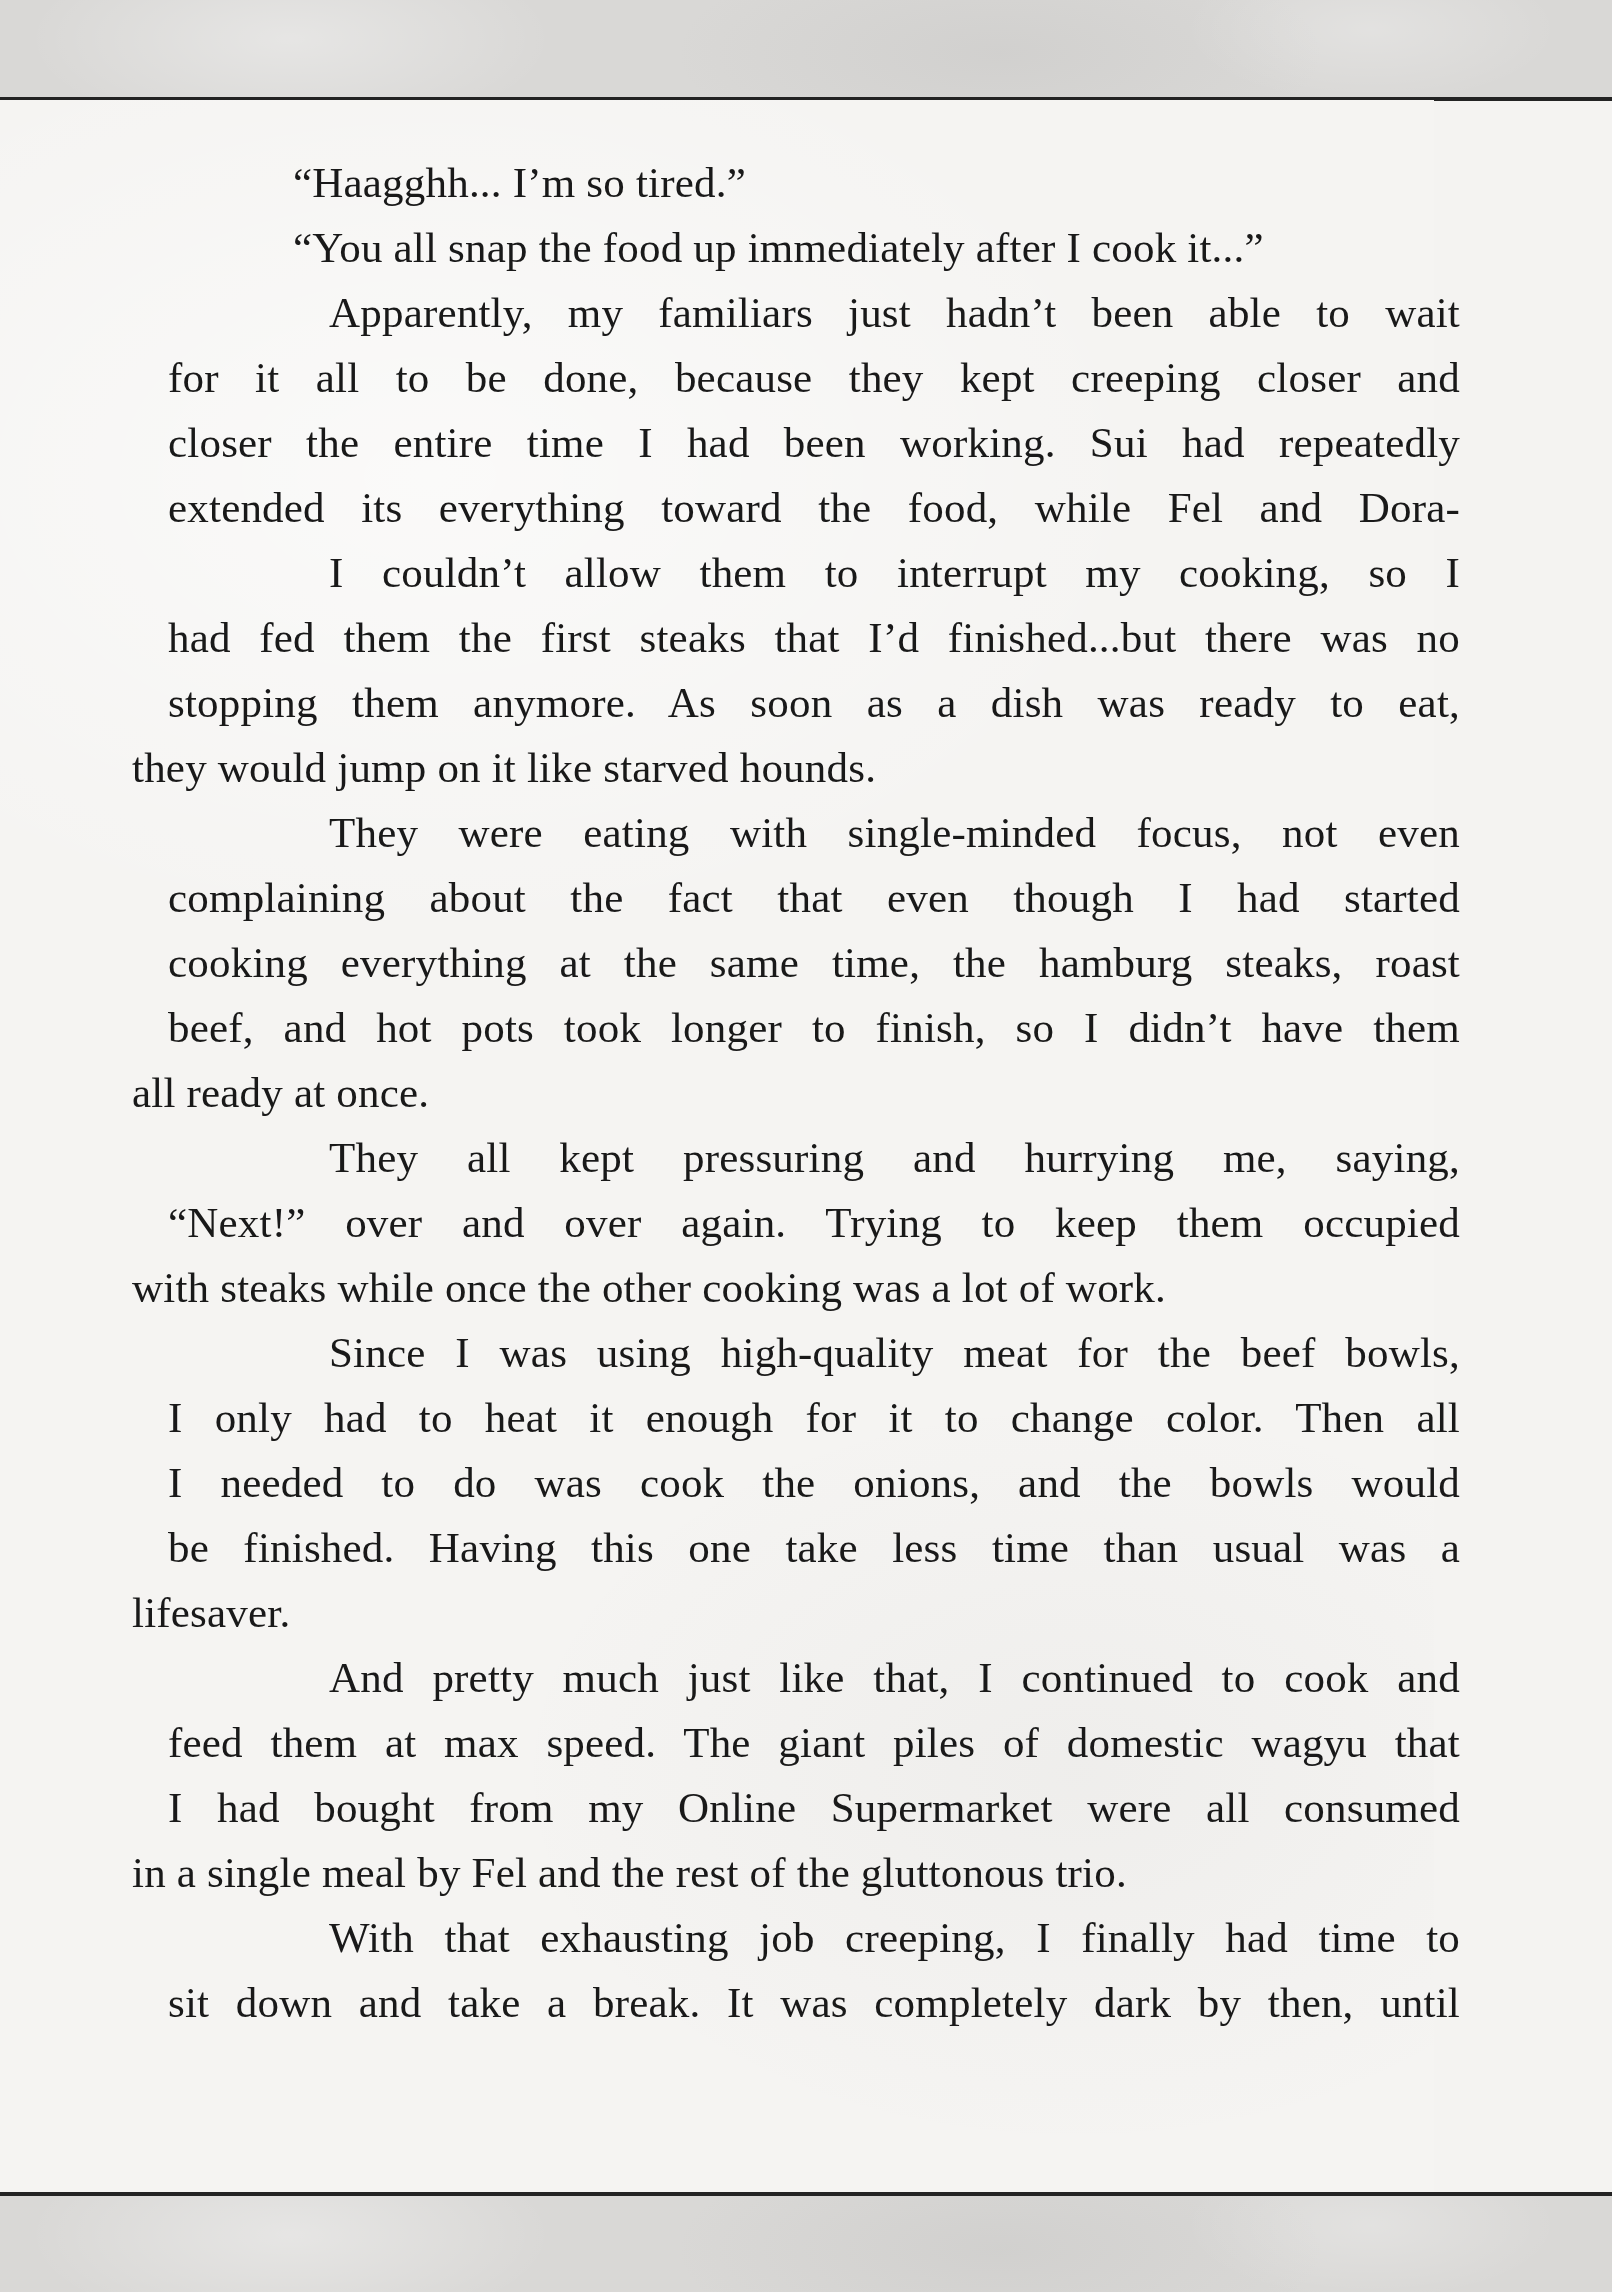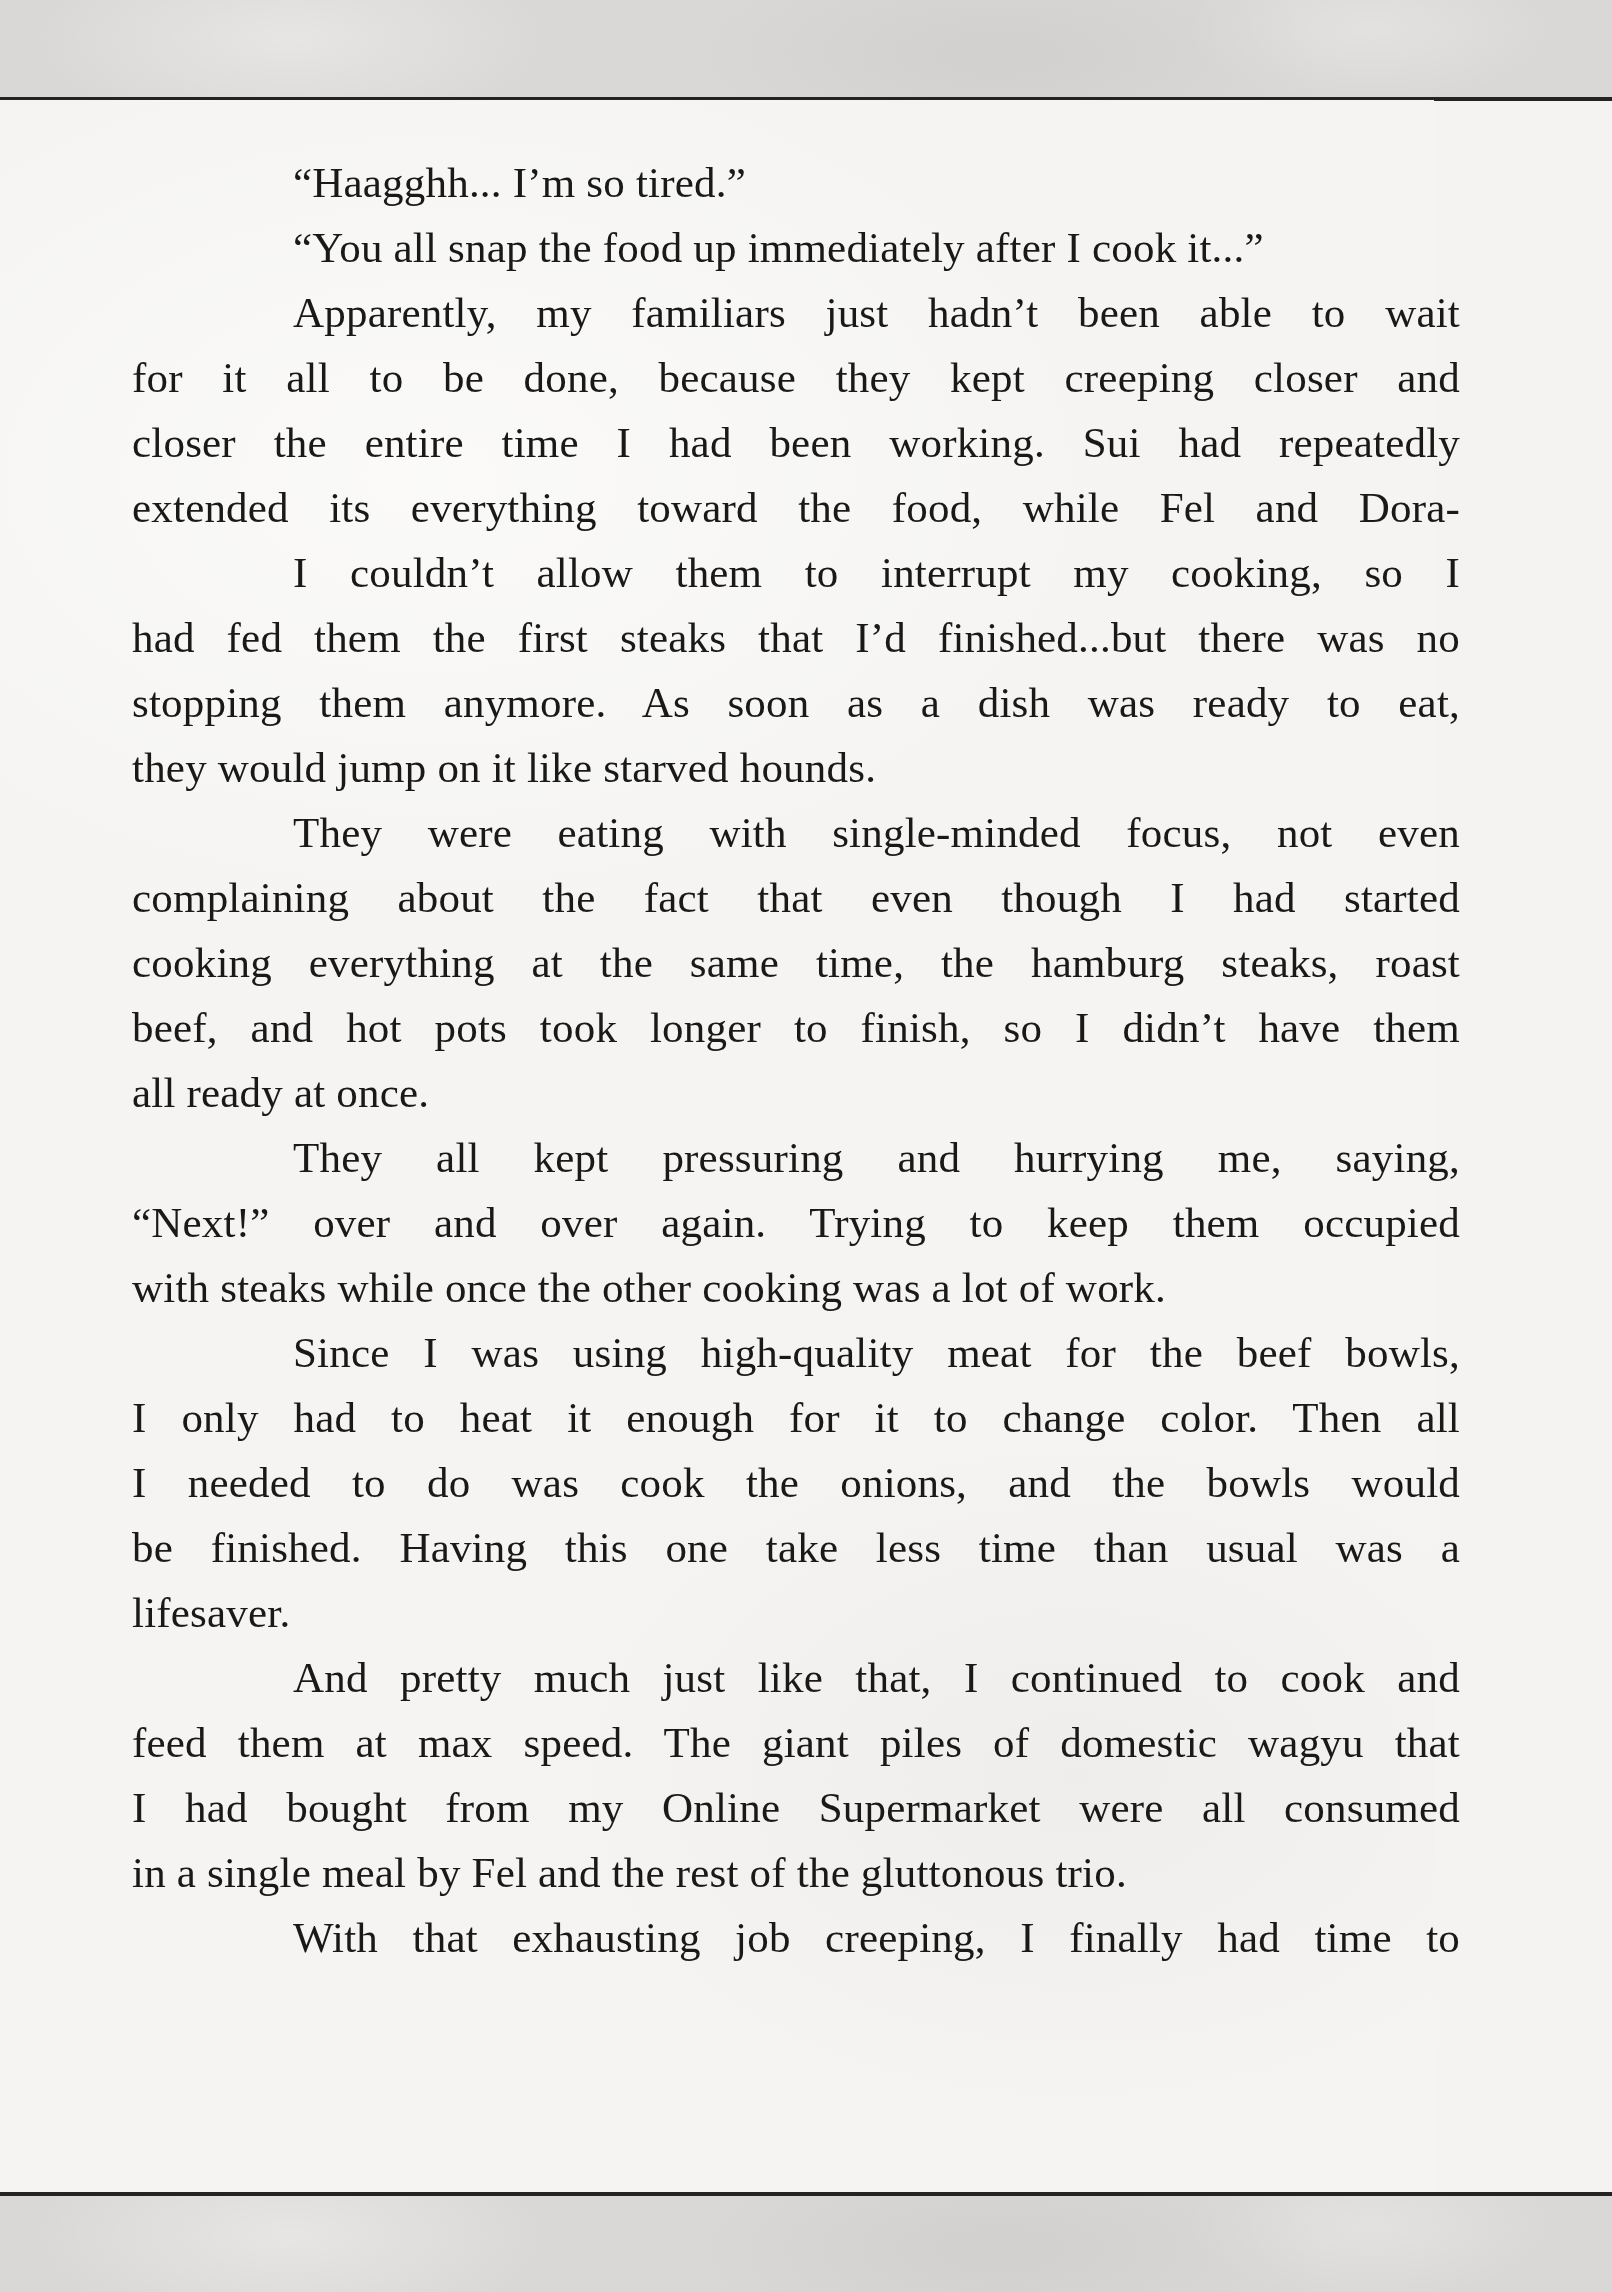--- a/index.html
+++ b/index.html
@@ -37,21 +37,21 @@
   .text-block {
     position: absolute; left: 132px; top: 50px;
     width: 1328px;
     font-size: 43px;
     line-height: 65px;
     color: #191919;
     letter-spacing: 0.2px;
   }
   .para { margin: 0; padding: 0; }
   .line { text-align: justify; }
-  .line.just { text-align-last: justify; }
+  .line.just { text-align-last: justify; margin-left: 36px; }
   .line.first { text-indent: 161px; }
   .line.italic { font-style: italic; }
 </style>
 </head>
 <body>
 
 <div class="chrome-band chrome-top"></div>
 <div class="edge-rule rule-top"></div>
 
 <div class="page">
@@ -104,20 +104,21 @@
 
     <p class="para">
       <span class="line first just" style="display:block">And pretty much just like that, I continued to cook and</span>
       <span class="line just" style="display:block">feed them at max speed. The giant piles of domestic wagyu that</span>
       <span class="line just" style="display:block">I had bought from my Online Supermarket were all consumed</span>
       <span class="line" style="display:block">in a single meal by Fel and the rest of the gluttonous trio.</span>
     </p>
 
     <p class="para">
       <span class="line first just" style="display:block">With that exhausting job creeping, I finally had time to</span>
+      <span class="line just" style="display:block">sit down and take a break. It was completely dark by then, until</span>
     </p>
 
   </div>
 </div>
 
 <div class="edge-rule rule-bottom"></div>
 <div class="chrome-band chrome-bottom"></div>
 
 
 </body></html>

